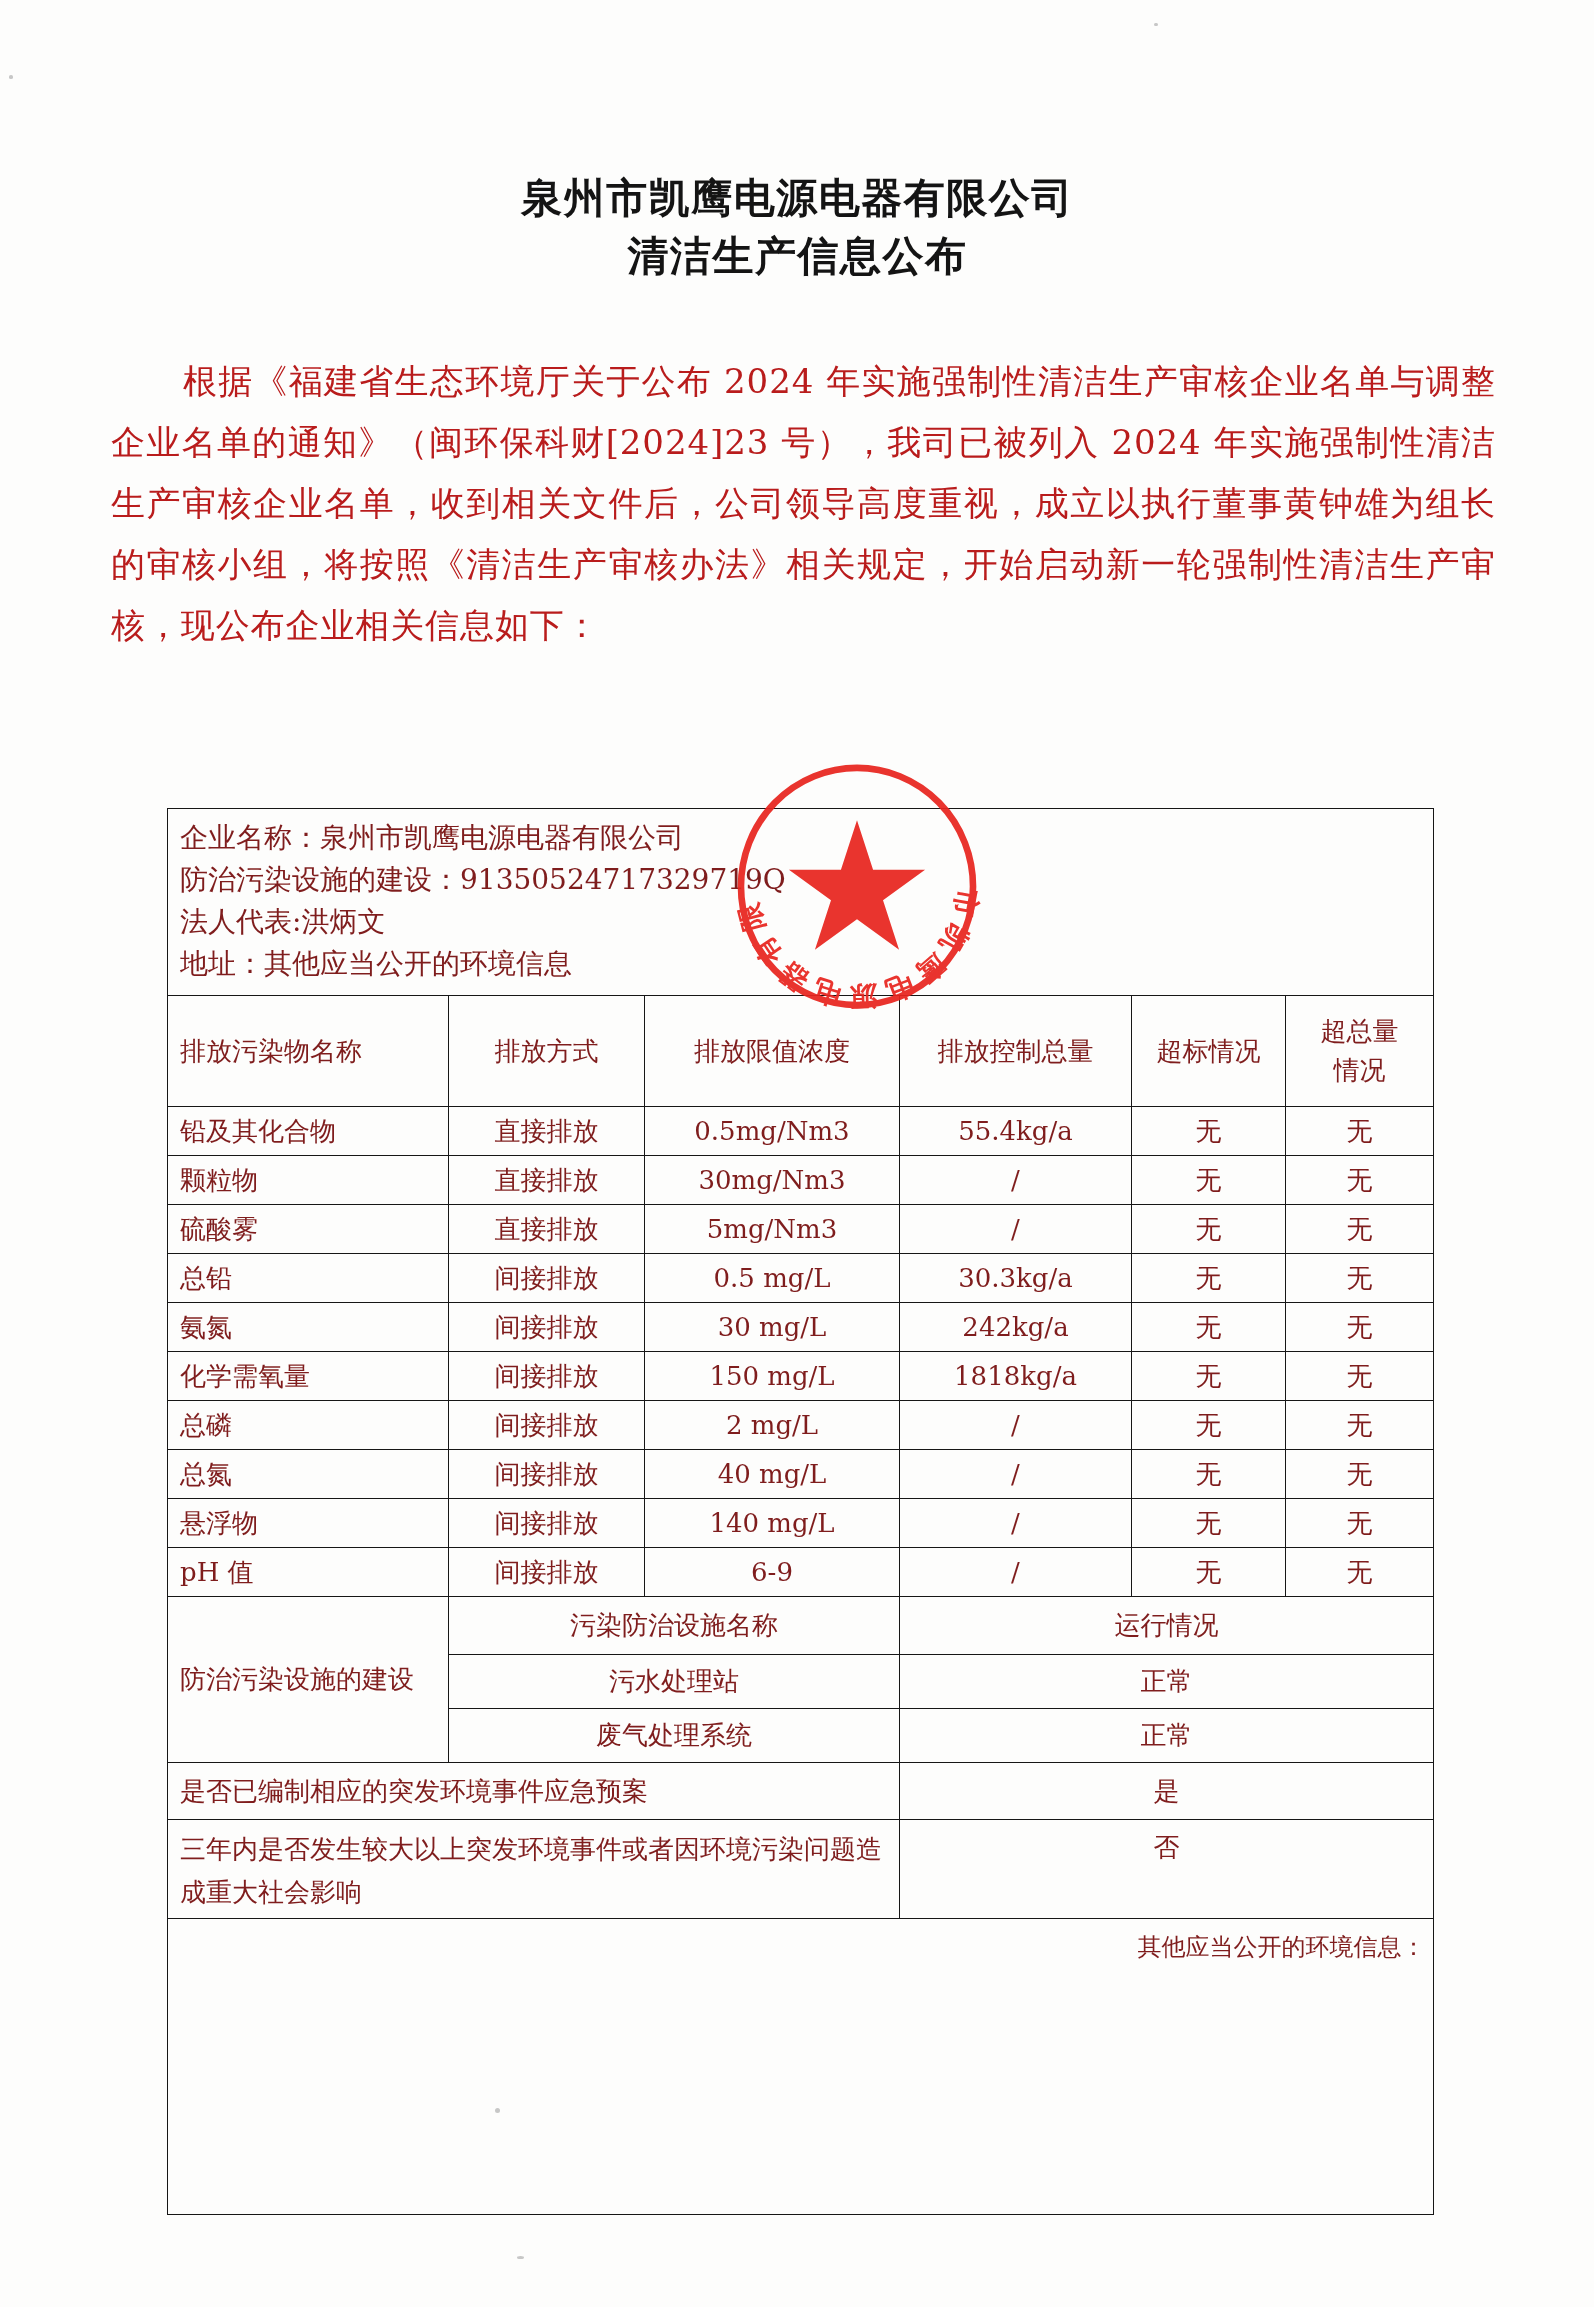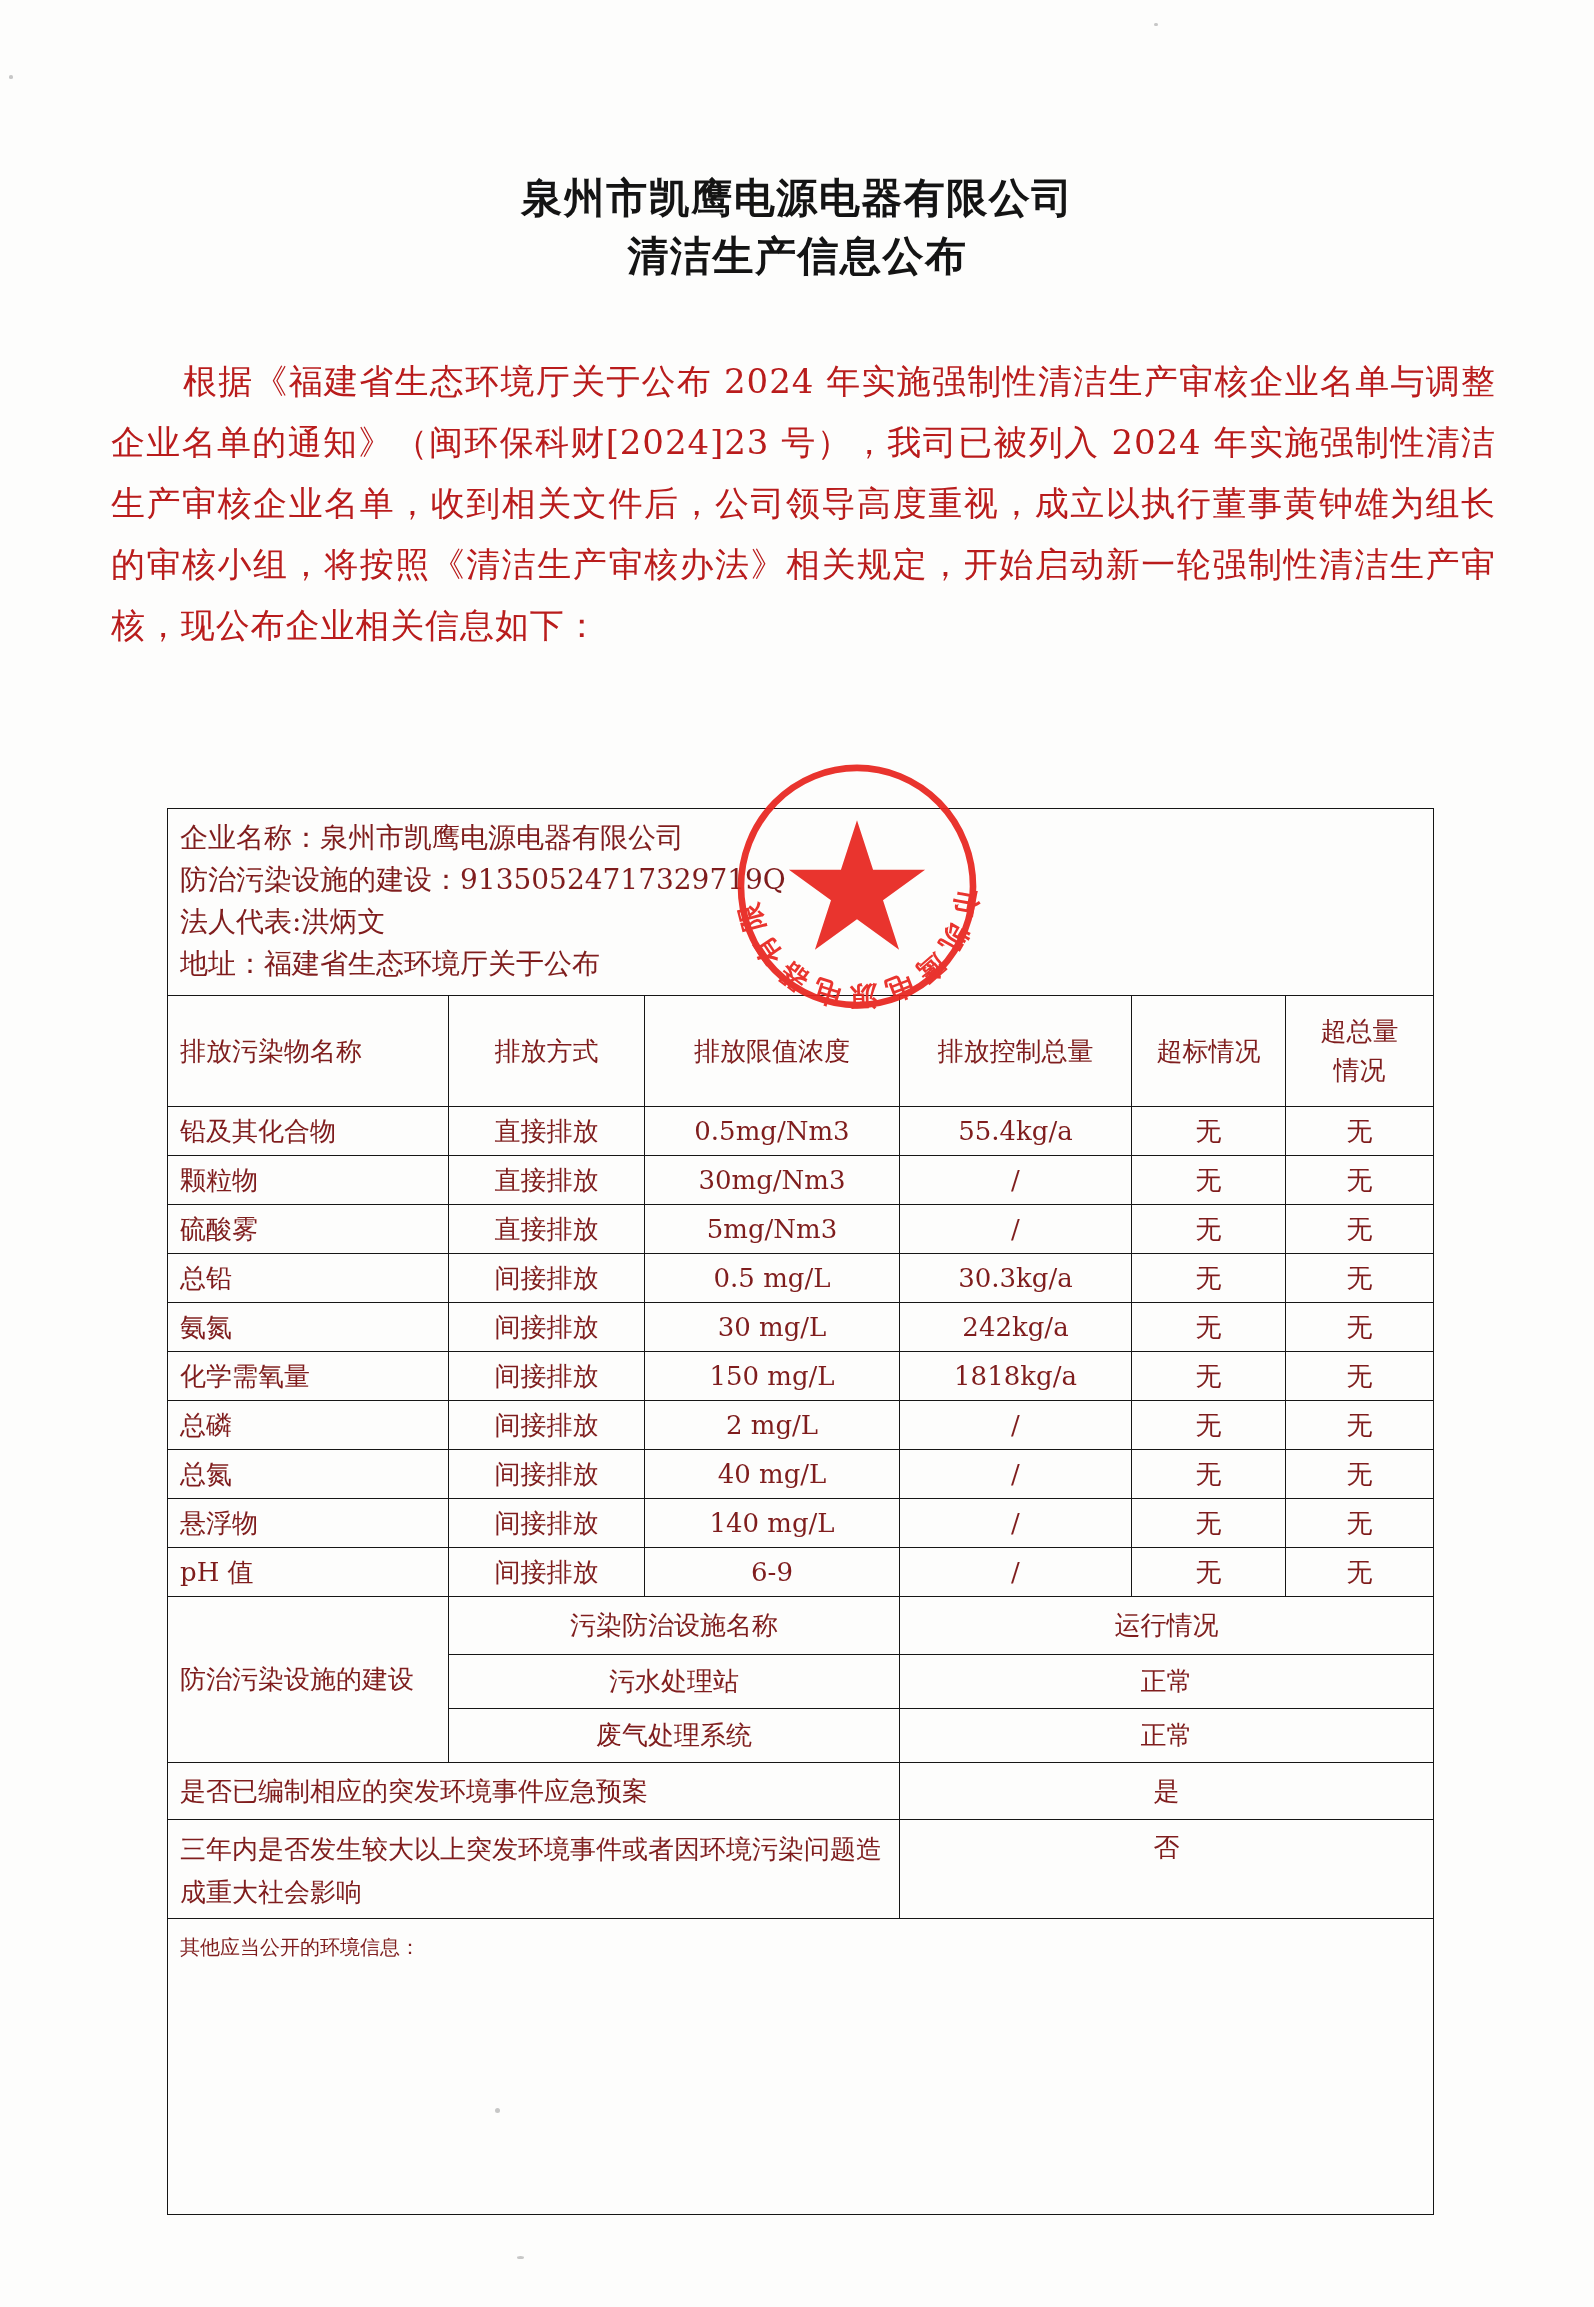--- a/index.html
+++ b/index.html
@@ -90,22 +90,22 @@
   .hdr { height: 111px; font-size: 27px; }
   .hdr .stack { line-height: 39px; }
 
   .data-row td { height: 46px; }
   .fac-label { font-size: 27px; }
 
   .tall-q td { height: 84px; }
   .other-cell { height: 296px !important; vertical-align: top !important; }
   .other-cell .other-label {
     display: block;
-    text-align: left;
-    font-size: 20px;
+    text-align: right;
+    font-size: 24px;
     line-height: 39px;
     padding-top: 4.5px;
   }
 
   
   .seal {
     position: absolute;
     left: 714px;
     top: 759px;
     width: 286px;
@@ -149,21 +149,21 @@
       <col style="width:154px">
       <col style="width:148px">
     </colgroup>
     <tbody>
 
       <tr>
         <td colspan="6" class="info-cell">
           <div class="info-line">企业名称：泉州市凯鹰电源电器有限公司</div>
           <div class="info-line">防治污染设施的建设：91350524717329719Q</div>
           <div class="info-line">法人代表:洪炳文</div>
-          <div class="info-line">地址：福建省生态环境厅关于公布</div>
+          <div class="info-line">地址：其他应当公开的环境信息</div>
         </td>
       </tr>
 
       <tr class="hdr">
         <td class="left">排放污染物名称</td>
         <td>排放方式</td>
         <td>排放限值浓度</td>
         <td>排放控制总量</td>
         <td>超标情况</td>
         <td>

